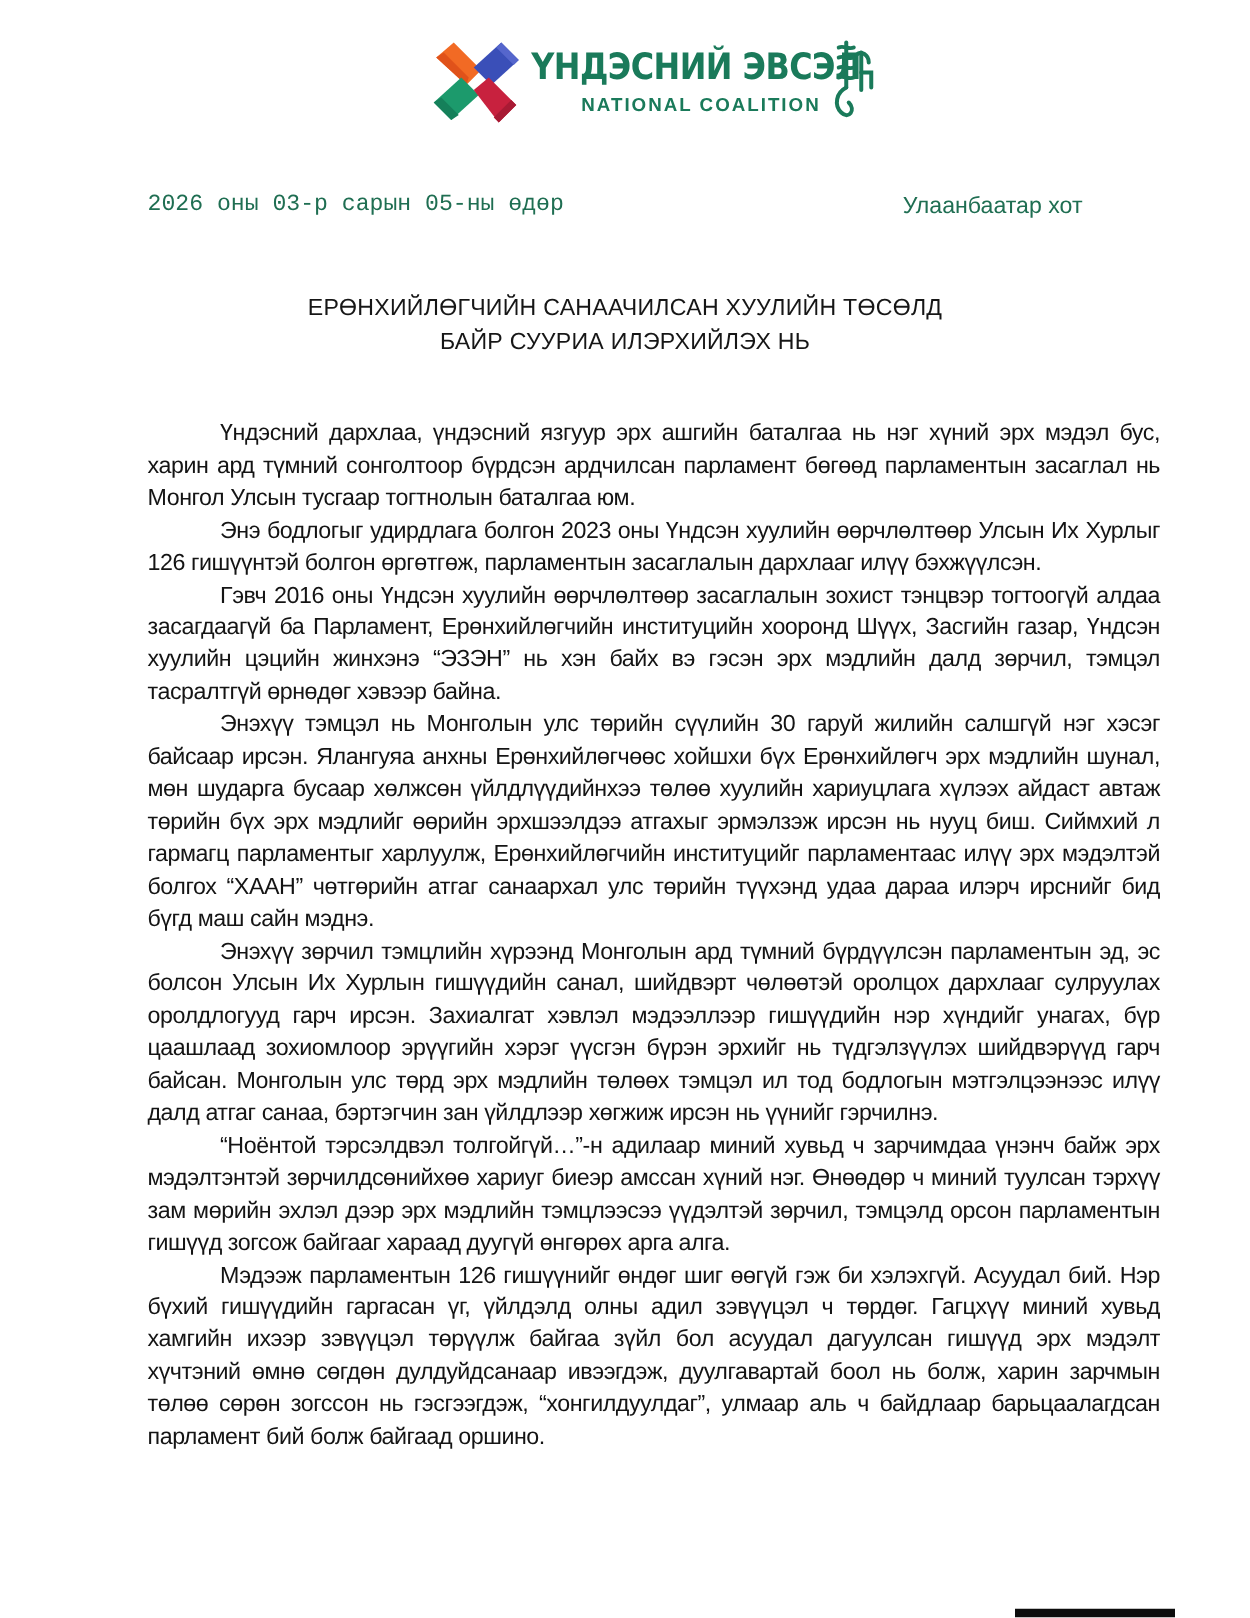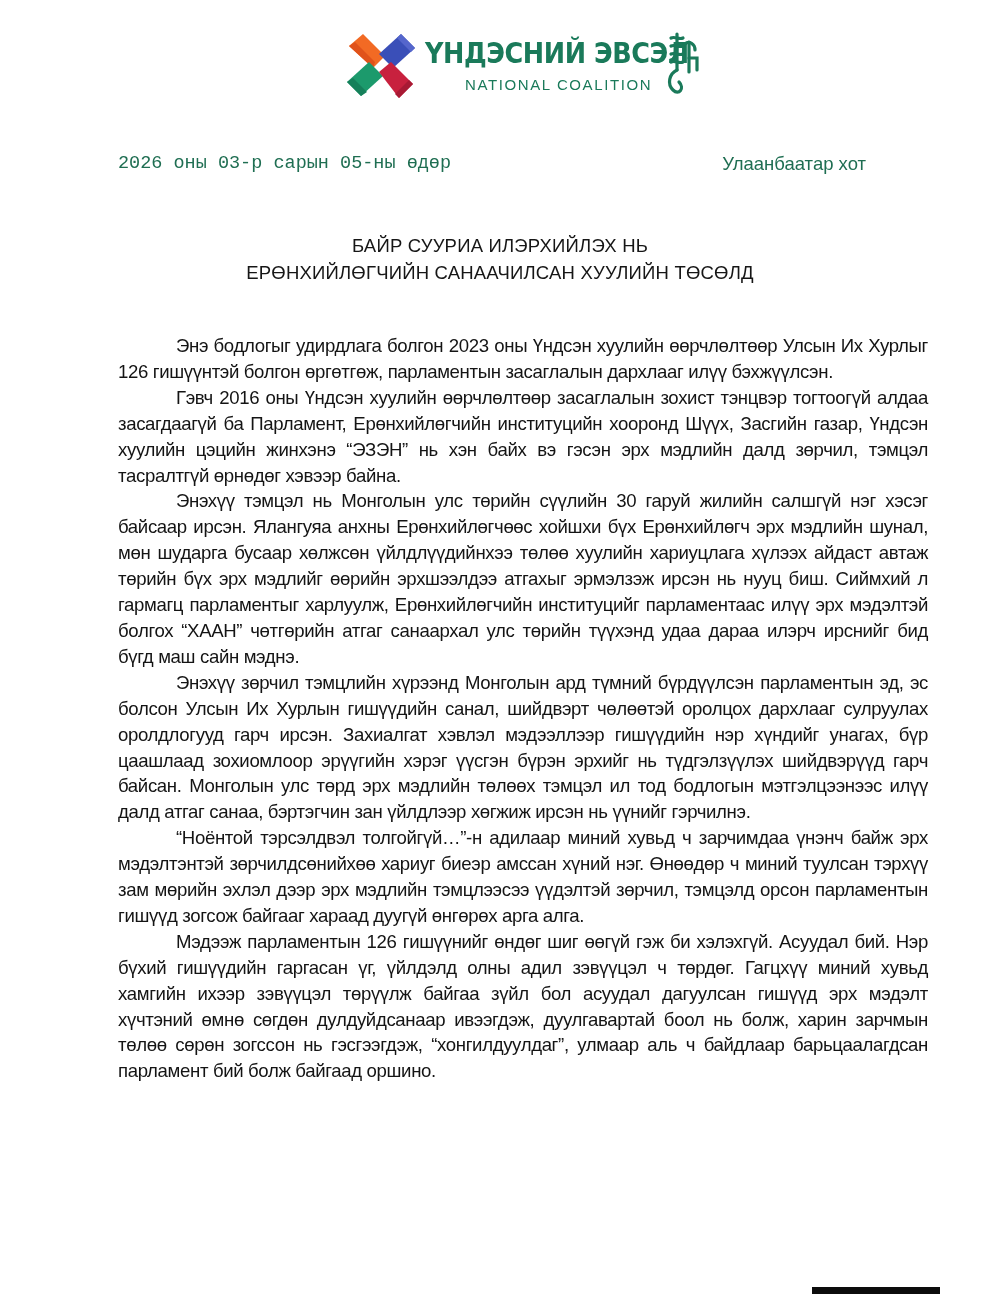--- a/index.html
+++ b/index.html
@@ -44,20 +44,21 @@
     }
     .brand-sub {
       position: absolute;
       left: 120px;
       top: 46px;
       font-family: "Liberation Sans", sans-serif;
       font-size: 15px;
       letter-spacing: 1.6px;
       color: #1a7a5a;
       white-space: nowrap;
+      font-weight: bold;
     }
     .mongol-script {
       position: absolute;
       left: 318px;
       top: 0px;
       width: 40px;
       height: 70px;
     }
     .meta-row {
       position: absolute;
@@ -155,25 +156,26 @@
     </g>
   </svg>
 </div>
 
 <div class="meta-row">
   <div class="meta-date">2026 оны 03-р сарын 05-ны өдөр</div>
   <div class="meta-place">Улаанбаатар хот</div>
 </div>
 
 <div class="doc-title">
+  <div>ЕРӨНХИЙЛӨГЧИЙН САНААЧИЛСАН ХУУЛИЙН ТӨСӨЛД</div>
   <div>БАЙР СУУРИА ИЛЭРХИЙЛЭХ НЬ</div>
-  <div>ЕРӨНХИЙЛӨГЧИЙН САНААЧИЛСАН ХУУЛИЙН ТӨСӨЛД</div>
 </div>
 
 <div class="doc-body">
+  <p>Үндэсний дархлаа, үндэсний язгуур эрх ашгийн баталгаа нь нэг хүний эрх мэдэл бус, харин ард түмний сонголтоор бүрдсэн ардчилсан парламент бөгөөд парламентын засаглал нь Монгол Улсын тусгаар тогтнолын баталгаа юм.</p>
   <p>Энэ бодлогыг удирдлага болгон 2023 оны Үндсэн хуулийн өөрчлөлтөөр Улсын Их Хурлыг 126 гишүүнтэй болгон өргөтгөж, парламентын засаглалын дархлааг илүү бэхжүүлсэн.</p>
   <p>Гэвч 2016 оны Үндсэн хуулийн өөрчлөлтөөр засаглалын зохист тэнцвэр тогтоогүй алдаа засагдаагүй ба Парламент, Ерөнхийлөгчийн институцийн хооронд Шүүх, Засгийн газар, Үндсэн хуулийн цэцийн жинхэнэ “ЭЗЭН” нь хэн байх вэ гэсэн эрх мэдлийн далд зөрчил, тэмцэл тасралтгүй өрнөдөг хэвээр байна.</p>
   <p>Энэхүү тэмцэл нь Монголын улс төрийн сүүлийн 30 гаруй жилийн салшгүй нэг хэсэг байсаар ирсэн. Ялангуяа анхны Ерөнхийлөгчөөс хойшхи бүх Ерөнхийлөгч эрх мэдлийн шунал, мөн шударга бусаар хөлжсөн үйлдлүүдийнхээ төлөө хуулийн хариуцлага хүлээх айдаст автаж төрийн бүх эрх мэдлийг өөрийн эрхшээлдээ атгахыг эрмэлзэж ирсэн нь нууц биш. Сиймхий л гармагц парламентыг харлуулж, Ерөнхийлөгчийн институцийг парламентаас илүү эрх мэдэлтэй болгох “ХААН” чөтгөрийн атгаг санаархал улс төрийн түүхэнд удаа дараа илэрч ирснийг бид бүгд маш сайн мэднэ.</p>
   <p>Энэхүү зөрчил тэмцлийн хүрээнд Монголын ард түмний бүрдүүлсэн парламентын эд, эс болсон Улсын Их Хурлын гишүүдийн санал, шийдвэрт чөлөөтэй оролцох дархлааг сулруулах оролдлогууд гарч ирсэн. Захиалгат хэвлэл мэдээллээр гишүүдийн нэр хүндийг унагах, бүр цаашлаад зохиомлоор эрүүгийн хэрэг үүсгэн бүрэн эрхийг нь түдгэлзүүлэх шийдвэрүүд гарч байсан. Монголын улс төрд эрх мэдлийн төлөөх тэмцэл ил тод бодлогын мэтгэлцээнээс илүү далд атгаг санаа, бэртэгчин зан үйлдлээр хөгжиж ирсэн нь үүнийг гэрчилнэ.</p>
   <p>“Ноёнтой тэрсэлдвэл толгойгүй…”-н адилаар миний хувьд ч зарчимдаа үнэнч байж эрх мэдэлтэнтэй зөрчилдсөнийхөө хариуг биеэр амссан хүний нэг. Өнөөдөр ч миний туулсан тэрхүү зам мөрийн эхлэл дээр эрх мэдлийн тэмцлээсээ үүдэлтэй зөрчил, тэмцэлд орсон парламентын гишүүд зогсож байгааг хараад дуугүй өнгөрөх арга алга.</p>
   <p>Мэдээж парламентын 126 гишүүнийг өндөг шиг өөгүй гэж би хэлэхгүй. Асуудал бий. Нэр бүхий гишүүдийн гаргасан үг, үйлдэлд олны адил зэвүүцэл ч төрдөг. Гагцхүү миний хувьд хамгийн ихээр зэвүүцэл төрүүлж байгаа зүйл бол асуудал дагуулсан гишүүд эрх мэдэлт хүчтэний өмнө сөгдөн дулдуйдсанаар ивээгдэж, дуулгавартай боол нь болж, харин зарчмын төлөө сөрөн зогссон нь гэсгээгдэж, “хонгилдуулдаг”, улмаар аль ч байдлаар барьцаалагдсан парламент бий болж байгаад оршино.</p>
 </div>
 
 <div class="footer-bar"></div>
 

